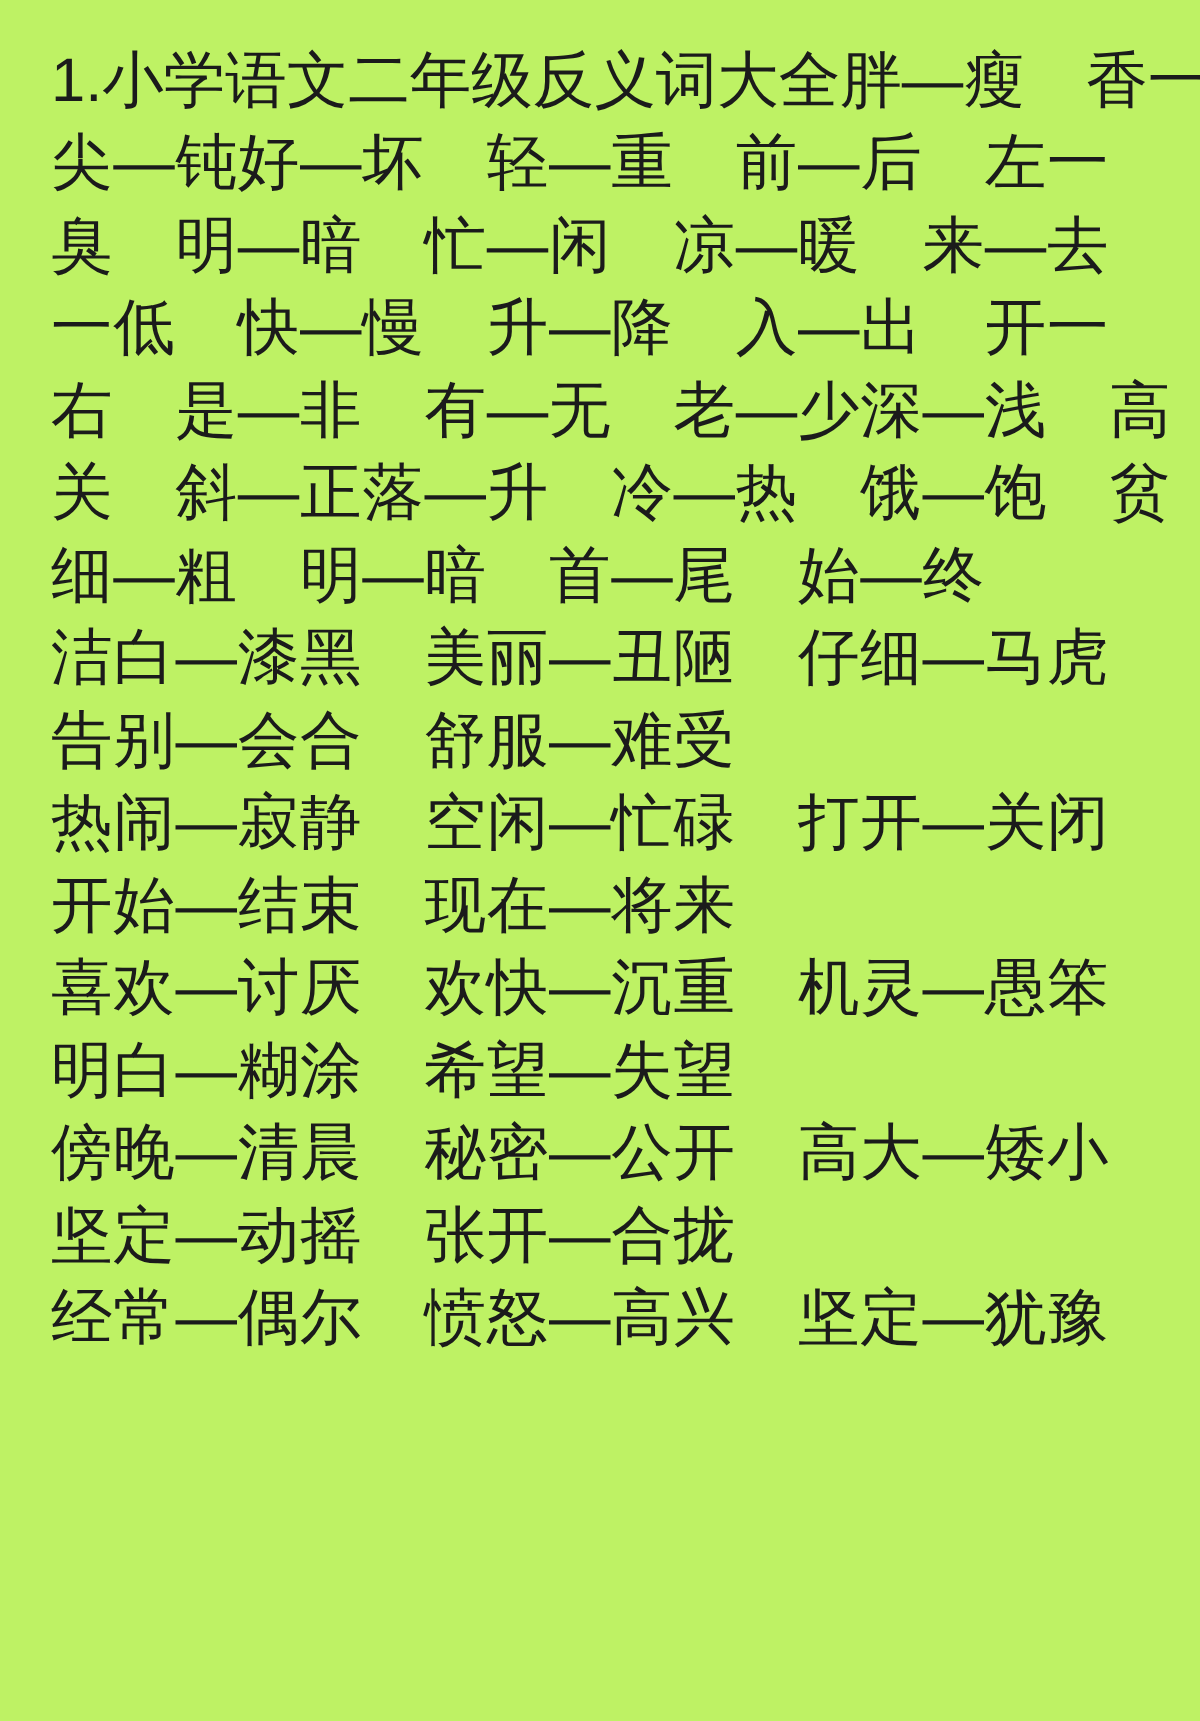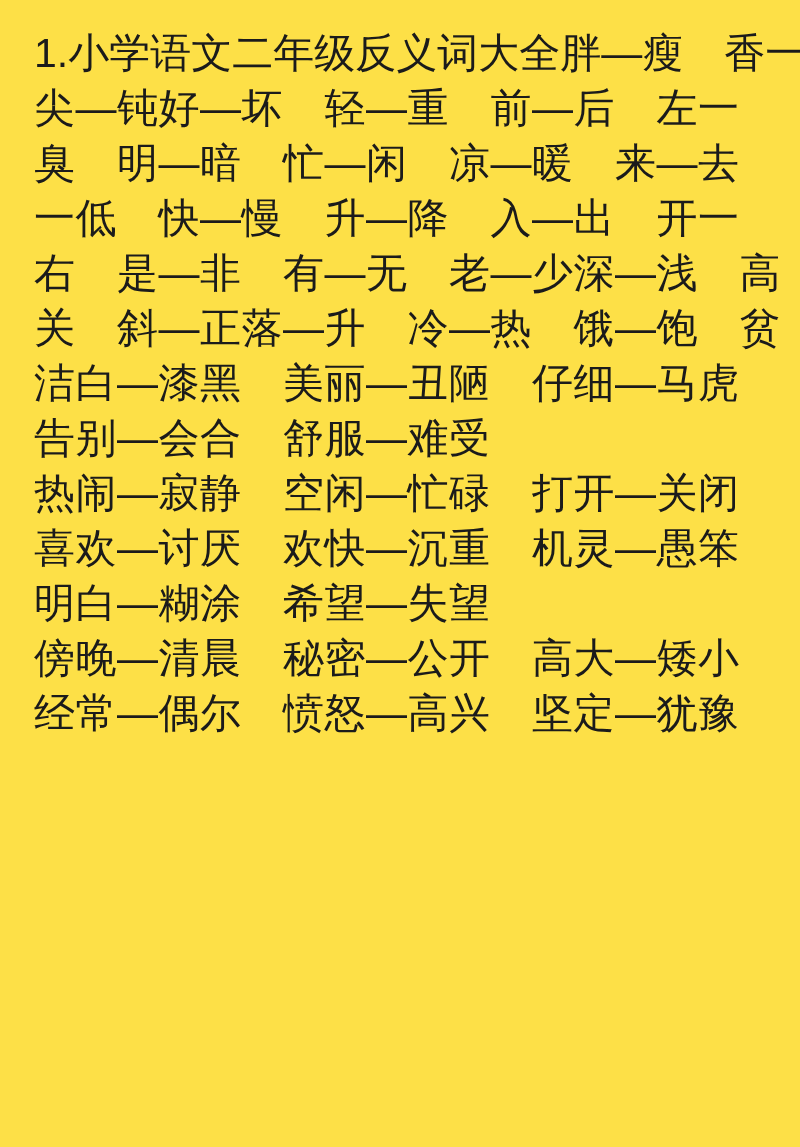--- a/index.html
+++ b/index.html
@@ -11,21 +11,21 @@
     width: 800px;
     height: 1147px;
     overflow: hidden;
     font-family: "Liberation Sans", "DejaVu Sans", sans-serif;
   }
   #document-page {
     box-sizing: border-box;
     width: 800px;
     height: 1147px;
     padding: 26px 34px 0 34px;
-    background: #fde047;
+    background: #bef264;
   }
   .doc-line {
     color: #1b1b1b;
     font-size: 41px;
     line-height: 55px;
     letter-spacing: 0.5px;
     white-space: pre;
     font-weight: 400;
   }
   .doc-line.title-line {
@@ -35,20 +35,23 @@
 </head>
 <body>
 
 <div id="document-page">
   <div class="doc-line title-line">1.小学语文二年级反义词大全胖—瘦　香一</div>
   <div class="doc-line">尖—钝好—坏　轻—重　前—后　左一</div>
   <div class="doc-line">臭　明—暗　忙—闲　凉—暖　来—去</div>
   <div class="doc-line">一低　快—慢　升—降　入—出　开一</div>
   <div class="doc-line">右　是—非　有—无　老—少深—浅　高</div>
   <div class="doc-line">关　斜—正落—升　冷—热　饿—饱　贫</div>
+  <div class="doc-line">细—粗　明—暗　首—尾　始—终</div>
   <div class="doc-line">洁白—漆黑　美丽—丑陋　仔细—马虎</div>
   <div class="doc-line">告别—会合　舒服—难受</div>
   <div class="doc-line">热闹—寂静　空闲—忙碌　打开—关闭</div>
+  <div class="doc-line">开始—结束　现在—将来</div>
   <div class="doc-line">喜欢—讨厌　欢快—沉重　机灵—愚笨</div>
   <div class="doc-line">明白—糊涂　希望—失望</div>
   <div class="doc-line">傍晚—清晨　秘密—公开　高大—矮小</div>
+  <div class="doc-line">坚定—动摇　张开—合拢</div>
   <div class="doc-line">经常—偶尔　愤怒—高兴　坚定—犹豫</div>
 </div>
 
 </body></html>

